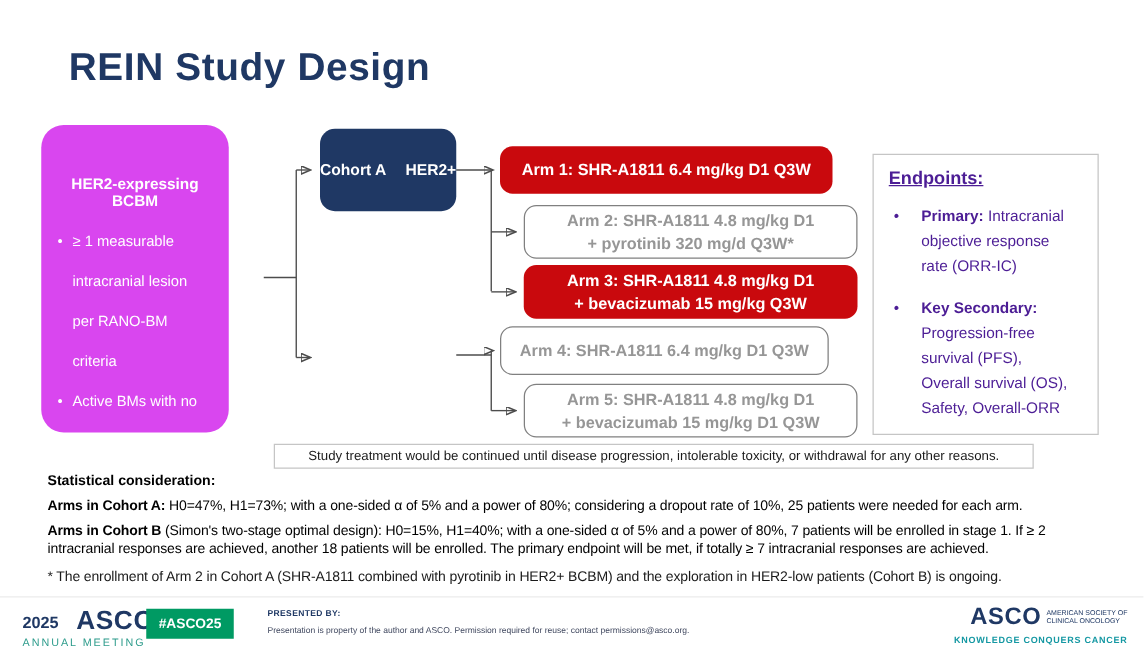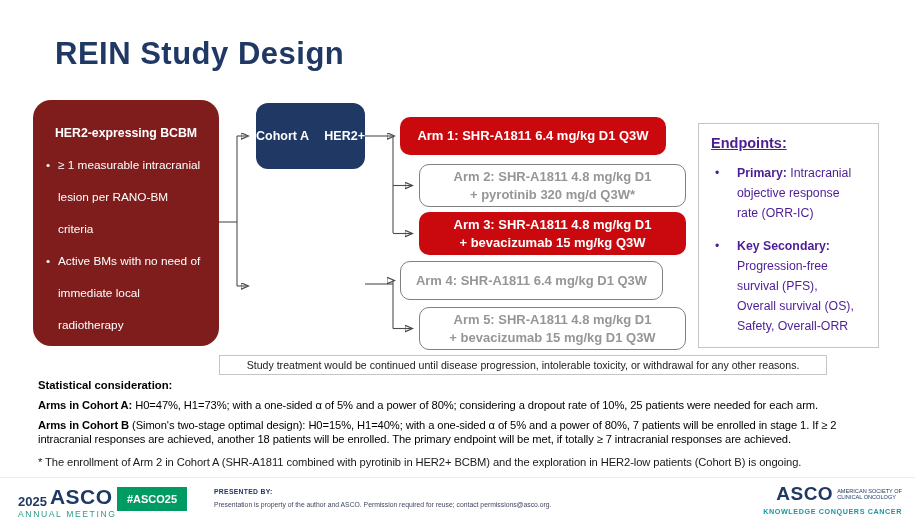--- a/index.html
+++ b/index.html
@@ -16,23 +16,23 @@
     position:absolute; left:55px; top:36px;
     font-size:31px; font-weight:700; color:#1F3864; letter-spacing:.5px;
   }
 
   
   .connectors { position:absolute; left:0; top:0; width:915px; height:520px; pointer-events:none; }
   .connectors path { stroke:#4d4d4d; stroke-width:1.1; fill:none; }
 
   
   .patient-box {
-    position:absolute; left:33px; top:100px; width:186px; height:246px;
-    background:#7f1d1d; border-radius:18px; color:#ffffff;
-    padding:26px 13px 0 13px; font-size:11.8px;
+    position:absolute; left:33px; top:100px; width:150px; height:246px;
+    background:#d946ef; border-radius:18px; color:#ffffff;
+    padding:40px 13px 0 13px; font-size:11.8px;
   }
   .patient-box .pb-title { font-weight:700; text-align:center; font-size:12.3px; margin-bottom:9px; }
   .patient-box ul { list-style:none; }
   .patient-box li { position:relative; padding-left:12px; line-height:32px; }
   .patient-box li::before { content:"•"; position:absolute; left:0; top:0; }
 
   
   .cohort {
     position:absolute; width:109px; border-radius:12px;
     display:flex; flex-direction:row; align-items:center; justify-content:space-between;
@@ -82,21 +82,21 @@
   .stats .b { font-weight:700; }
   .footnote {
     position:absolute; left:38px; top:456px; width:845px;
     font-size:11.2px; color:#1a1a1a; letter-spacing:-0.1px;
   }
 
   
   .footer-divider { position:absolute; left:0; top:477px; width:915px; border-top:1px solid #ececec; }
 
   .am-logo { position:absolute; left:18px; top:485px; }
-  .am-logo .row { display:flex; align-items:flex-end; gap:3px; }
+  .am-logo .row { display:flex; align-items:center; gap:14px; }
   .am-logo .yr { font-size:13px; font-weight:700; color:#1F3864; }
   .am-logo .asco { font-size:21px; font-weight:700; color:#1F3864; letter-spacing:.5px; }
   .am-logo .am { font-size:8.6px; color:#2E9C8C; letter-spacing:1.6px; margin-top:0px; }
 
   .hashtag-badge {
     position:absolute; left:117px; top:487px; width:70px; height:24px;
     background:#009A63; color:#ffffff; font-weight:700; font-size:11px;
     display:flex; align-items:center; justify-content:center;
   }
 

